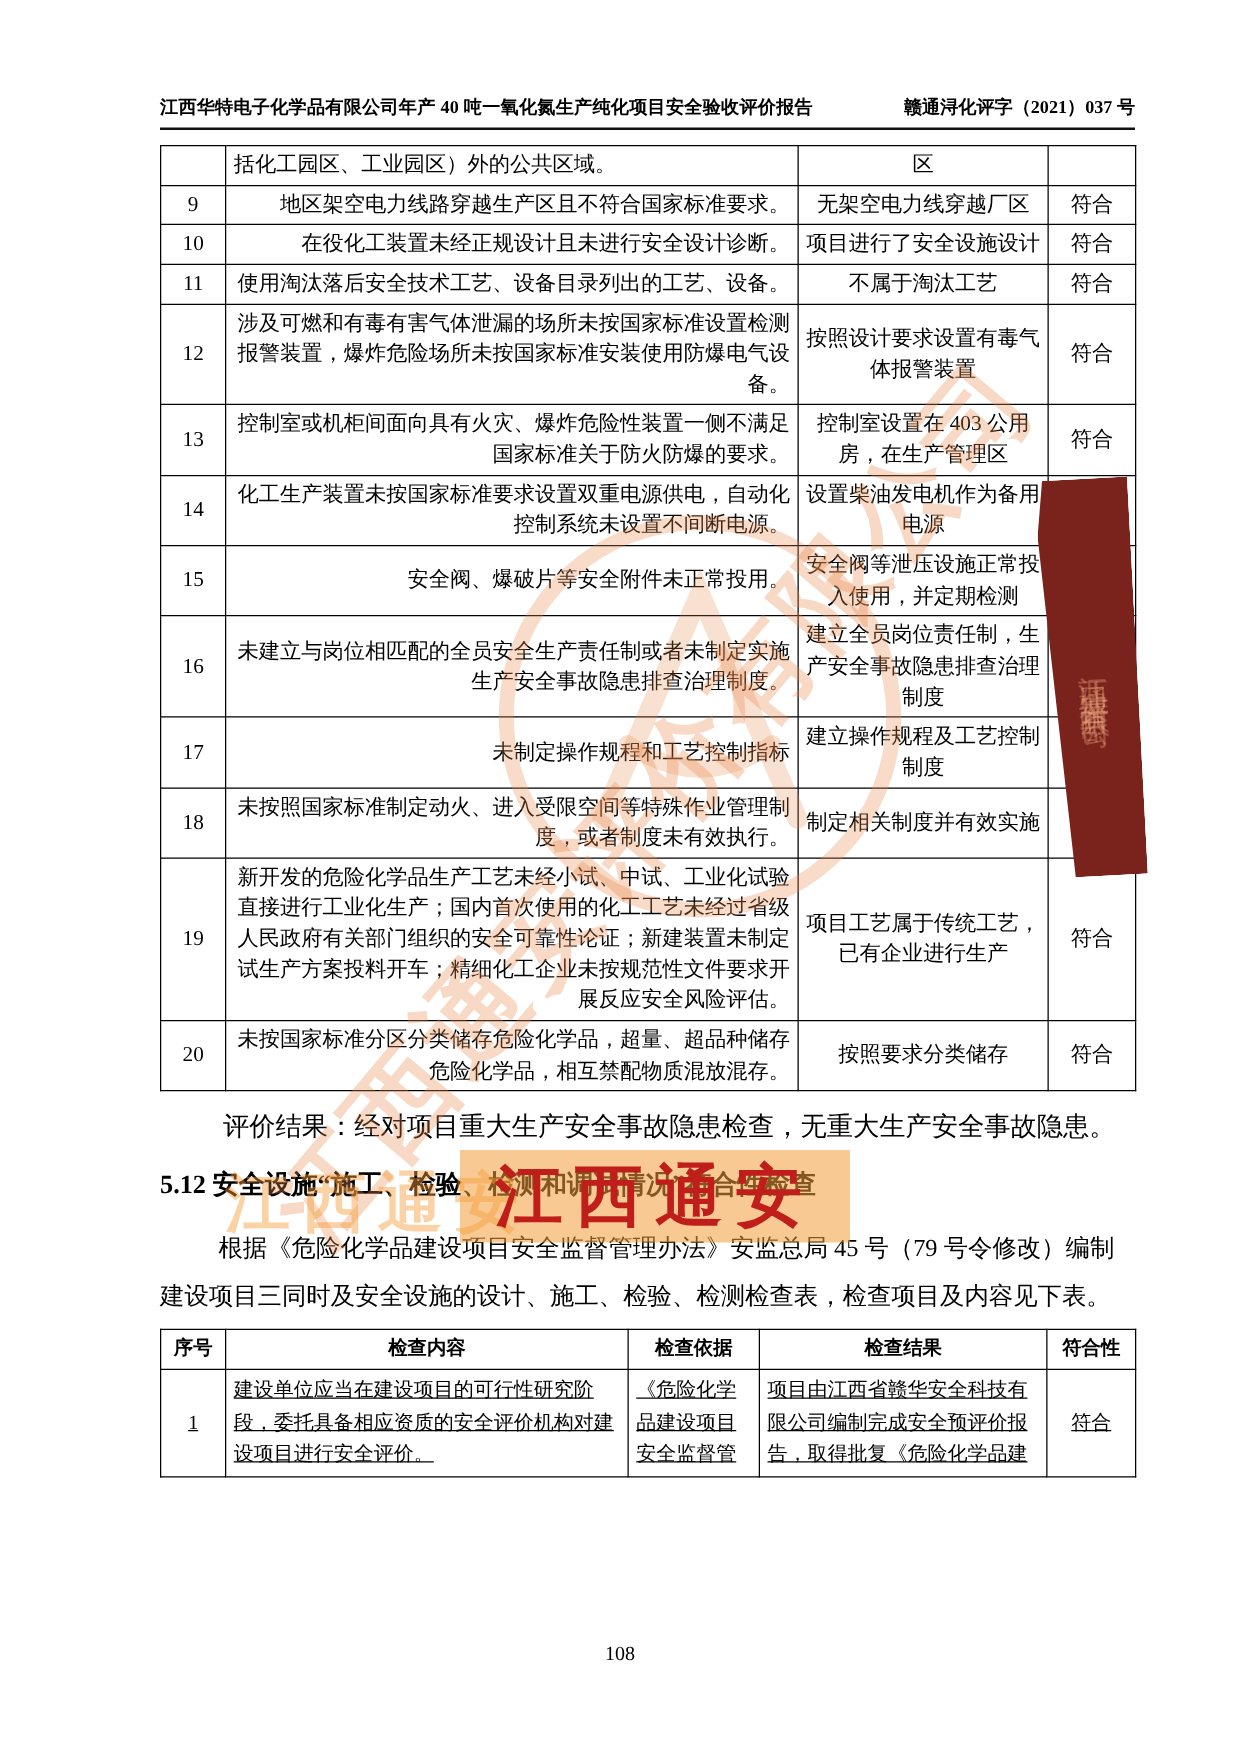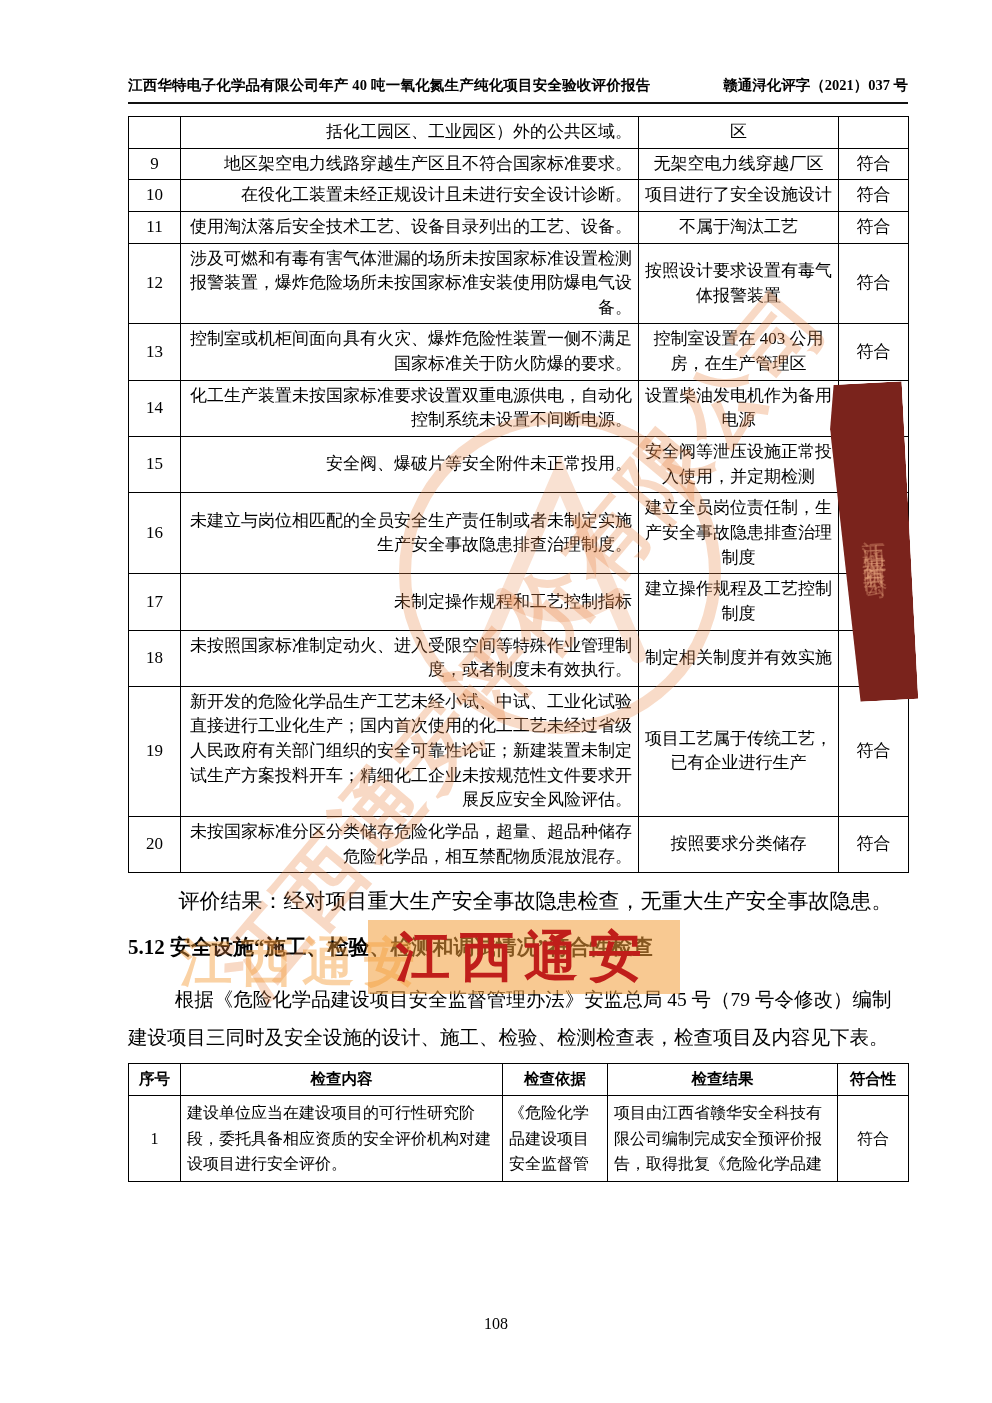--- a/index.html
+++ b/index.html
@@ -21,30 +21,30 @@
   }
   .page-header .hl { letter-spacing:0.2px;text-align:right; }
 
   
   table { width:100%; border-collapse:collapse; table-layout:fixed; }
   td, th { border:1.5px solid #000; vertical-align:middle; word-break:break-all; }
 
   .t1 { margin-top:12px; font-size:17px; line-height:1.45; }
   .t1 td { padding:3px 6px; text-align:center; }
   .t1 td.c-content { text-align:right; }
-  .t1 tbody tr:first-child td.c-content { text-align:right; }
+  .t1 tbody tr:first-child td.c-content { text-align:left; }
 
   .para { font-size:21px; line-height:1.8; text-indent:2.4em; margin-top:10px; }
   .section-heading { font-size:21px; font-weight:bold; margin-top:12px; }
   .para2 { font-size:19.5px; line-height:1.95; text-indent:2.4em; margin-top:20px; }
   .t2-caption { text-align:center; font-weight:bold; font-size:18px; margin-top:10px; }
 
   .t2 { margin-top:6px; font-size:16px; line-height:1.6; }
   .t2 thead th { font-size:15.5px; font-weight:bold; text-align:center; padding:3px 4px; }
-  .t2 td { padding:4px 6px; }
+  .t2 td { padding:4px 6px;text-decoration:underline; }
   .t2 td.c-no, .t2 td.c-conf { text-align:center; }
   .t2 td.c-content, .t2 td.c-basis, .t2 td.c-result { text-align:left; }
 
   .page-number {
     position:absolute; left:0; right:0; top:1315px;
     text-align:center; font-size:16px; z-index:1;
   }
 
   
   .wm { position:absolute; pointer-events:none; }

